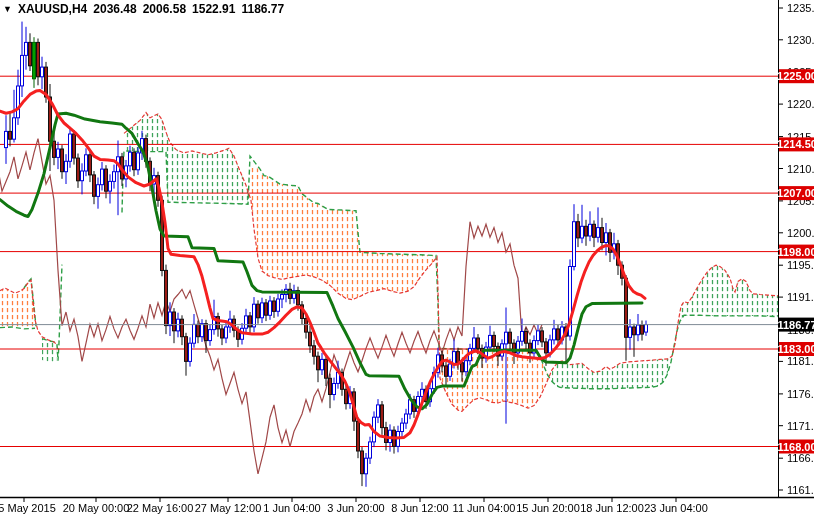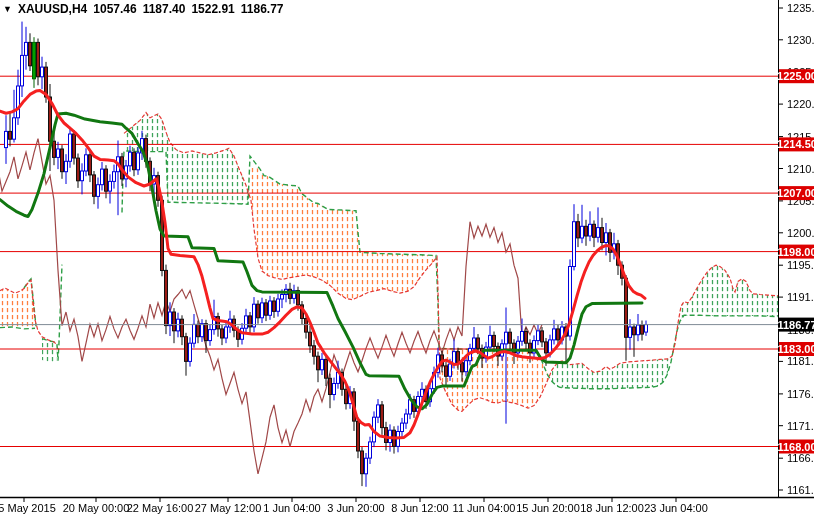--- a/index.html
+++ b/index.html
@@ -13,22 +13,22 @@
   svg .lvl-lbl{fill:#fff;font-weight:700;}
   svg .cur-lbl{fill:#fff;font-weight:700;}
 </style>
 </head>
 <body>
 
 <div id="screen">
   <div id="chart-header">
     <span class="tri">▼</span>
     <span>XAUUSD,H4</span>
-    <span>1057.46</span>
-    <span>1187.40</span>
+    <span>2036.48</span>
+    <span>2006.58</span>
     <span>1522.91</span>
     <span>1186.77</span>
   </div>
   <div id="chart-root"><svg width="814" height="516" viewBox="0 0 814 516">
         <defs>
           <pattern id="pat-up" width="5" height="7" patternUnits="userSpaceOnUse">
             <line x1="2.5" y1="0" x2="2.5" y2="4.2" stroke="#3fa45b" stroke-width="1.3"></line>
           </pattern>
           <pattern id="pat-down" width="5" height="7" patternUnits="userSpaceOnUse">
             <line x1="2.5" y1="0" x2="2.5" y2="4.2" stroke="#ff7f3f" stroke-width="1.3"></line>

